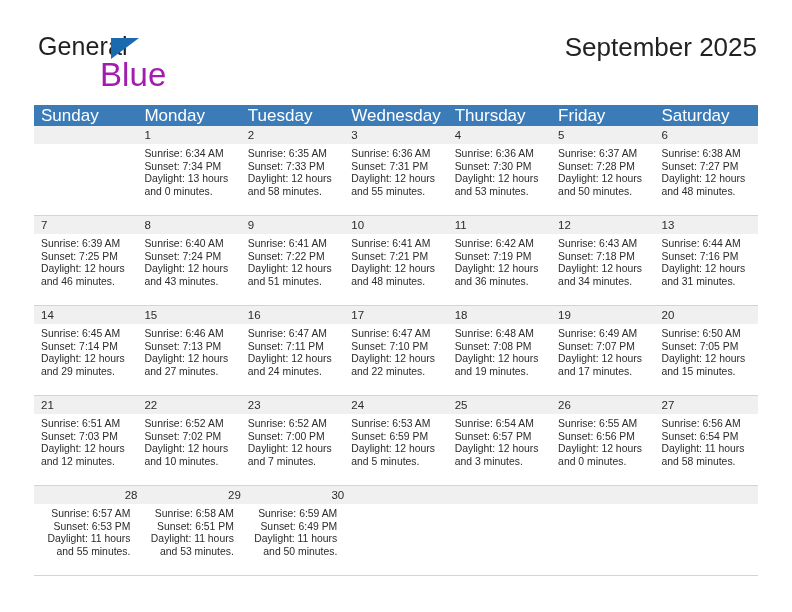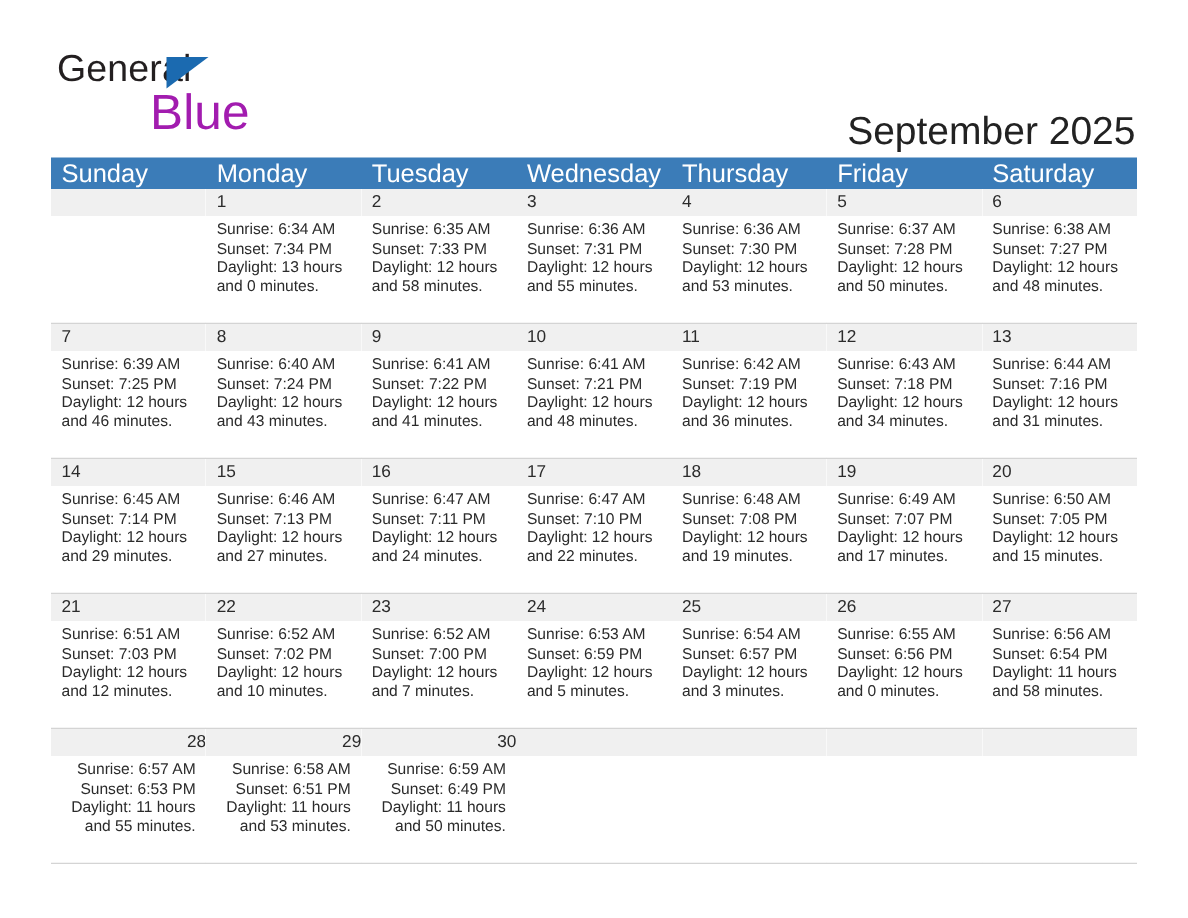--- a/index.html
+++ b/index.html
@@ -48,21 +48,20 @@
     left: 62px; top: 26px;
     font-size: 33px;
     letter-spacing: 0.1px;
     color: #a21caf;
     font-family: "Liberation Sans", sans-serif;
   }
   .title-block {
     position: absolute;
     right: 0; top: 0;
     text-align: left;
-    margin-top: 40px;
   }
   .cal-title {
     font-size: 26px;
     color: #222222;
     line-height: 34px;
     white-space: nowrap;
   }
   .cal-subtitle {
     font-size: 13.5px;
     color: #333333;
@@ -227,21 +226,21 @@
               <div>Daylight: 12 hours</div>
               <div>and 43 minutes.</div>
             </div>
           </div>
           <div class="day">
             <div class="day-num-band">9</div>
             <div class="day-body">
               <div>Sunrise: 6:41 AM</div>
               <div>Sunset: 7:22 PM</div>
               <div>Daylight: 12 hours</div>
-              <div>and 41 minutes.</div>
+              <div>and 51 minutes.</div>
             </div>
           </div>
           <div class="day">
             <div class="day-num-band">10</div>
             <div class="day-body">
               <div>Sunrise: 6:41 AM</div>
               <div>Sunset: 7:21 PM</div>
               <div>Daylight: 12 hours</div>
               <div>and 48 minutes.</div>
             </div>

